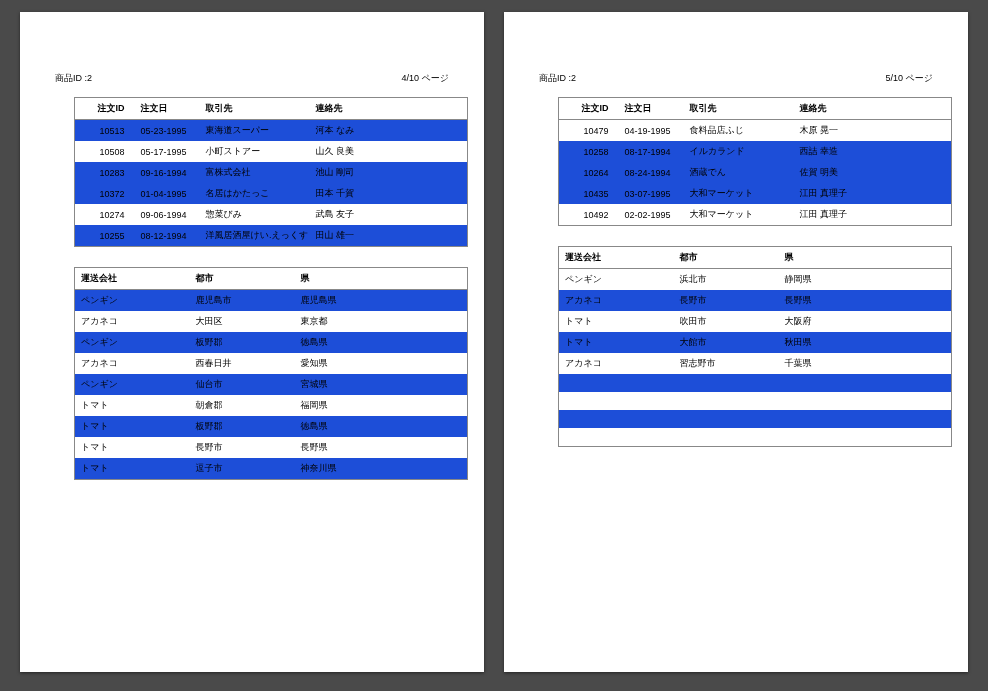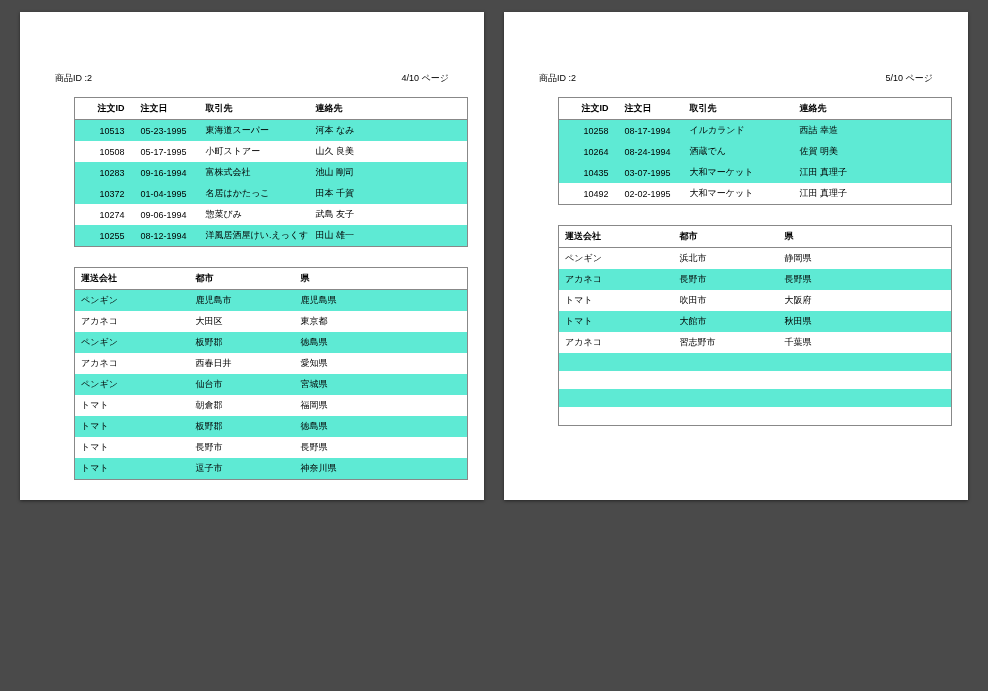--- a/index.html
+++ b/index.html
@@ -13,21 +13,21 @@
   .viewport {
     display: flex;
     justify-content: center;
     gap: 20px;
     padding: 12px;
     box-sizing: border-box;
   }
   .page {
     background: #fff;
     width: 464px;
-    height: 488px;
+    height: 660px;
     box-shadow: 0 1px 3px rgba(0,0,0,0.5);
     box-sizing: border-box;
     padding: 60px 35px 35px 35px;
     position: relative;
   }
   .page-header {
     display: flex;
     justify-content: space-between;
     margin-bottom: 12px;
     font-size: 9px;
@@ -52,21 +52,21 @@
     font-size: 9px;
   }
   .t1 th:first-child, .t1 td:first-child { text-align: right; padding-right: 10px; }
   .t1 col.c1 { width: 60px; }
   .t1 col.c2 { width: 65px; }
   .t1 col.c3 { width: 110px; }
   .t1 col.c4 { width: auto; }
   .t2 col.c1 { width: 115px; }
   .t2 col.c2 { width: 105px; }
   .t2 col.c3 { width: auto; }
-  .shade { background: #5eead4; }
+  .shade { background: #1d4ed8; }
   .gap { height: 20px; }
   .bordered {
     border-left: 1px solid #888;
     border-right: 1px solid #888;
     border-bottom: 1px solid #888;
   }
 </style>
 </head>
 <body>
 
@@ -213,20 +213,26 @@
         </colgroup>
       <thead>
         <tr>
           <th>注文ID</th>
           <th>注文日</th>
           <th>取引先</th>
           <th>連絡先</th>
         </tr>
       </thead>
       <tbody id="p1t1">
+          <tr>
+            <td>10479</td>
+            <td>04-19-1995</td>
+            <td>食料品店ふじ</td>
+            <td>木原 晃一</td>
+          </tr>
           <tr class="shade">
             <td>10258</td>
             <td>08-17-1994</td>
             <td>イルカランド</td>
             <td>西詰 幸造</td>
           </tr>
           <tr class="shade">
             <td>10264</td>
             <td>08-24-1994</td>
             <td>酒蔵でん</td>

